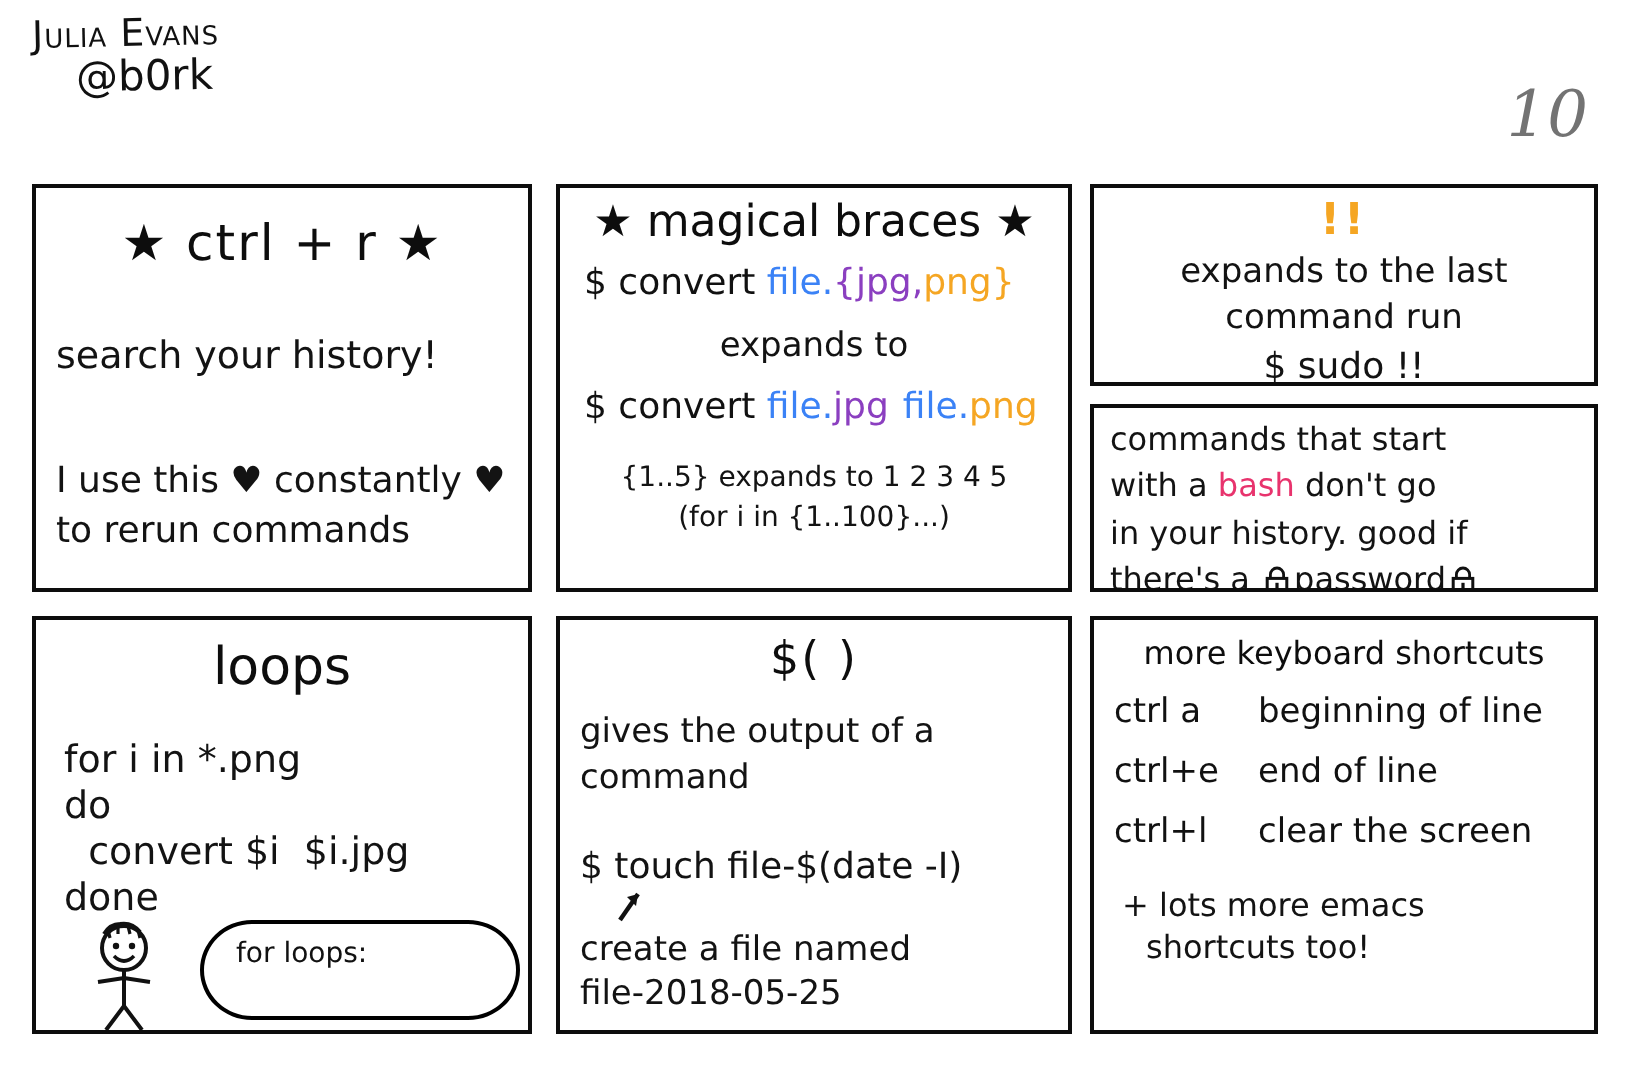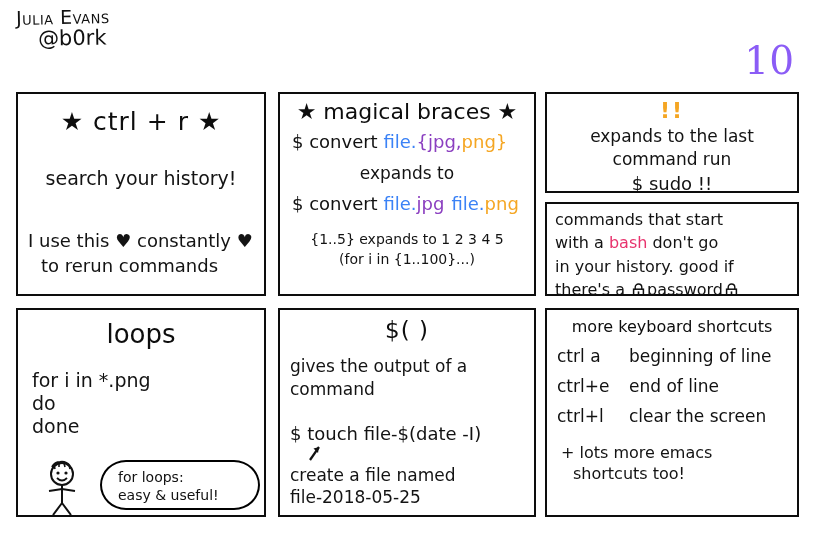--- a/index.html
+++ b/index.html
@@ -31,21 +31,21 @@
     position:absolute;left:0;right:0;top:22px;
     text-align:center;
     font-size:56px;line-height:1;
     color:#0b0b0b;
     letter-spacing:-1px;
     font-family:"DejaVu Sans", sans-serif;
   }
   .pagenum{
     position:absolute;right:22px;top:38px;
     font-family:"DejaVu Serif", serif;
-    font-size:39px;color:#8b5cf6;
+    font-style:italic;font-size:32px;color:#737373;
   }
 
   
   .panel{
     position:absolute;
     border:2px solid #0d0d0d;
     background:#fff;
     box-sizing:border-box;
     overflow:hidden;
   }
@@ -64,35 +64,35 @@
     margin:7px 0 4px 0;
     line-height:1.1;
   }
 
   .line{
     font-size:17px;color:#131313;
     line-height:1.32;
     padding:0 10px;
     white-space:pre-wrap;
   }
-  .line.center{text-align:center;}
+  .line.center{}
   .sp{display:inline-block;width:7px;}
 
   
   .c-green {color:#3b82f6;}
   .c-purple{color:#8b3fc0;}
   .c-orange{color:#f5a623;}
   .c-pink  {color:#e8336d;}
   .c-black {color:#111;}
 
   
   .p-ctrlr .ptitle{margin-top:14px;font-size:25px;letter-spacing:1px;}
   .p-ctrlr .l-search{margin-top:30px;font-size:19px;}
   .p-ctrlr .l-use{margin-top:38px;font-size:18px;}
-  .p-ctrlr .l-use2{margin-top:2px;font-size:18px;margin-left:13px;}
+  .p-ctrlr .l-use2{margin-top:2px;font-size:18px;}
 
   
   .p-braces .ptitle{margin-top:6px;font-size:22px;}
   .p-braces .b1{margin-top:6px;font-size:18px;padding-left:12px;}
   .p-braces .b2{margin-top:8px;font-size:17px;text-align:center;}
   .p-braces .b3{margin-top:8px;font-size:18px;padding-left:12px;}
   .p-braces .b4{margin-top:14px;font-size:14px;text-align:center;}
   .p-braces .b5{margin-top:1px;font-size:14px;text-align:center;}
 
   
@@ -203,37 +203,37 @@
           <path d="M3.2 6.2 V4.3 a3.3 3.3 0 0 1 6.6 0 V6.2" fill="none" stroke="#111" stroke-width="1.4"></path>
           <rect x="1.6" y="6.2" width="9.8" height="7.1" fill="none" stroke="#111" stroke-width="1.5"></rect>
           <rect x="5.7" y="8.4" width="1.6" height="3.1" fill="#111"></rect>
         </svg></span></div>
   </div>
 
   <div class="panel p-loops">
     <div class="ptitle">loops</div>
     <div class="line code c1">for i in *.png</div>
     <div class="line code">do</div>
+    <div class="line code">  convert $i  $i.jpg</div>
     <div class="line code">done</div>
 
     <div class="figure">
       <svg width="58" height="58" viewBox="0 0 58 58" style="position:absolute;left:0;top:0;">
         <circle cx="22" cy="16" r="11" fill="none" stroke="#111" stroke-width="2"></circle>
         <path d="M12 9 q3 -5 8 -5 q6 -1 10 4" fill="none" stroke="#111" stroke-width="2"></path>
         <path d="M14 7 l1 4 M19 5 l0 4 M24 5 l1 4 M29 7 l1 4" stroke="#111" stroke-width="1.6"></path>
         <circle cx="18" cy="15" r="1.6" fill="#111"></circle>
         <circle cx="26" cy="15" r="1.6" fill="#111"></circle>
         <path d="M17 20 q5 5 10 0" fill="none" stroke="#111" stroke-width="1.8"></path>
         <path d="M22 27 V45" stroke="#111" stroke-width="2"></path>
         <path d="M9 33 L22 31 L35 33" fill="none" stroke="#111" stroke-width="2"></path>
         <path d="M22 45 L13 57 M22 45 L31 57" stroke="#111" stroke-width="2"></path>
       </svg>
       <div class="bubble">
         <div class="bl bl1">for loops:</div>
-        <div class="bl">easy &amp; useful!</div>
       </div>
     </div>
   </div>
 
   <div class="panel p-subst">
     <div class="ptitle">$( )</div>
     <div class="line d1">gives the output of a</div>
     <div class="line d2">command</div>
     <div class="line d3">$ touch file-$(date -I)</div>
     <div class="arrowrow">

